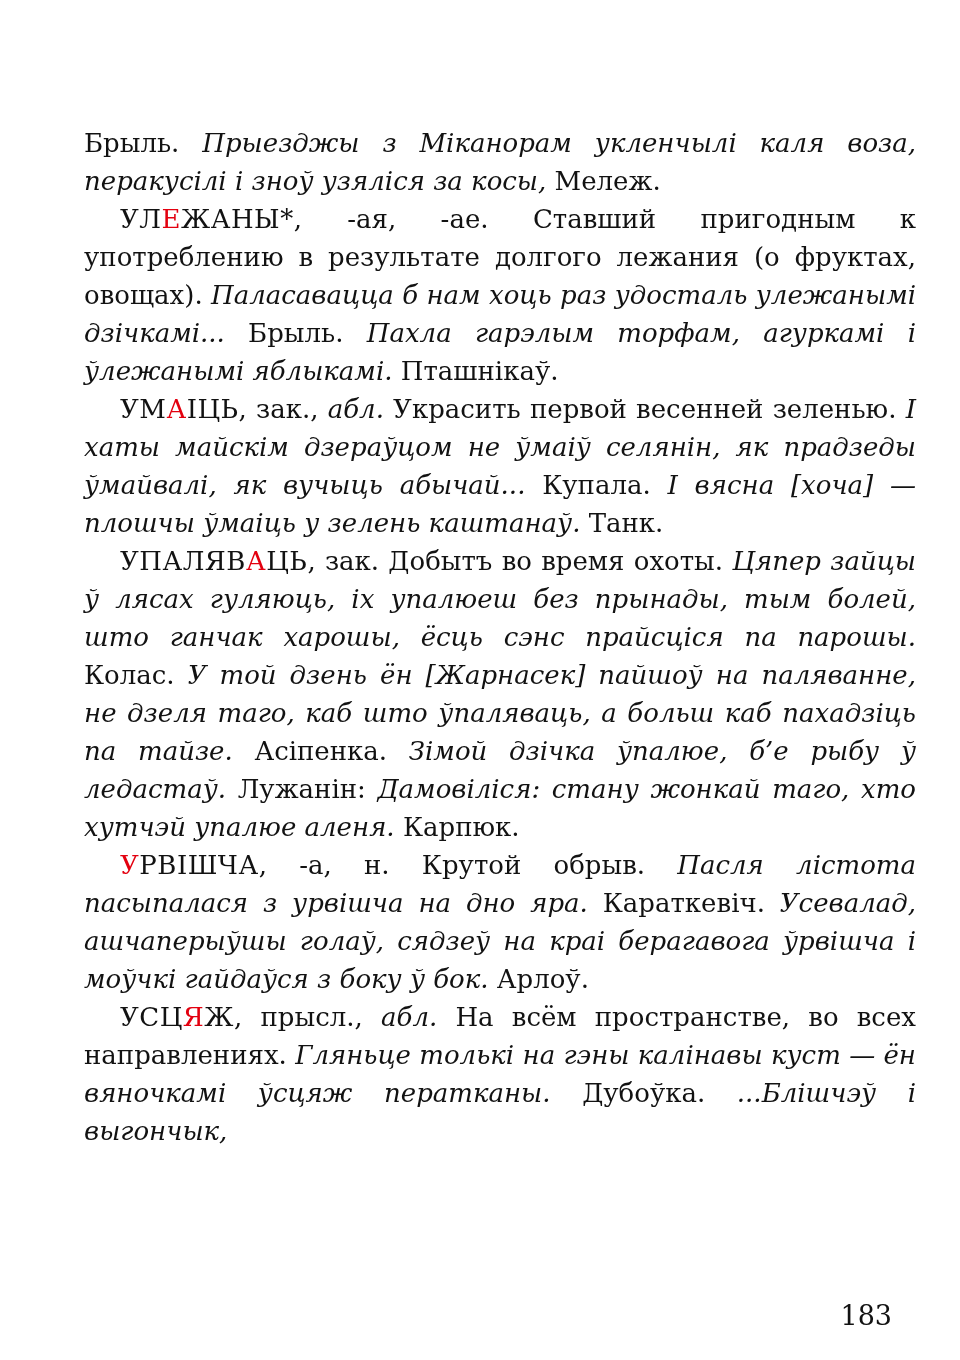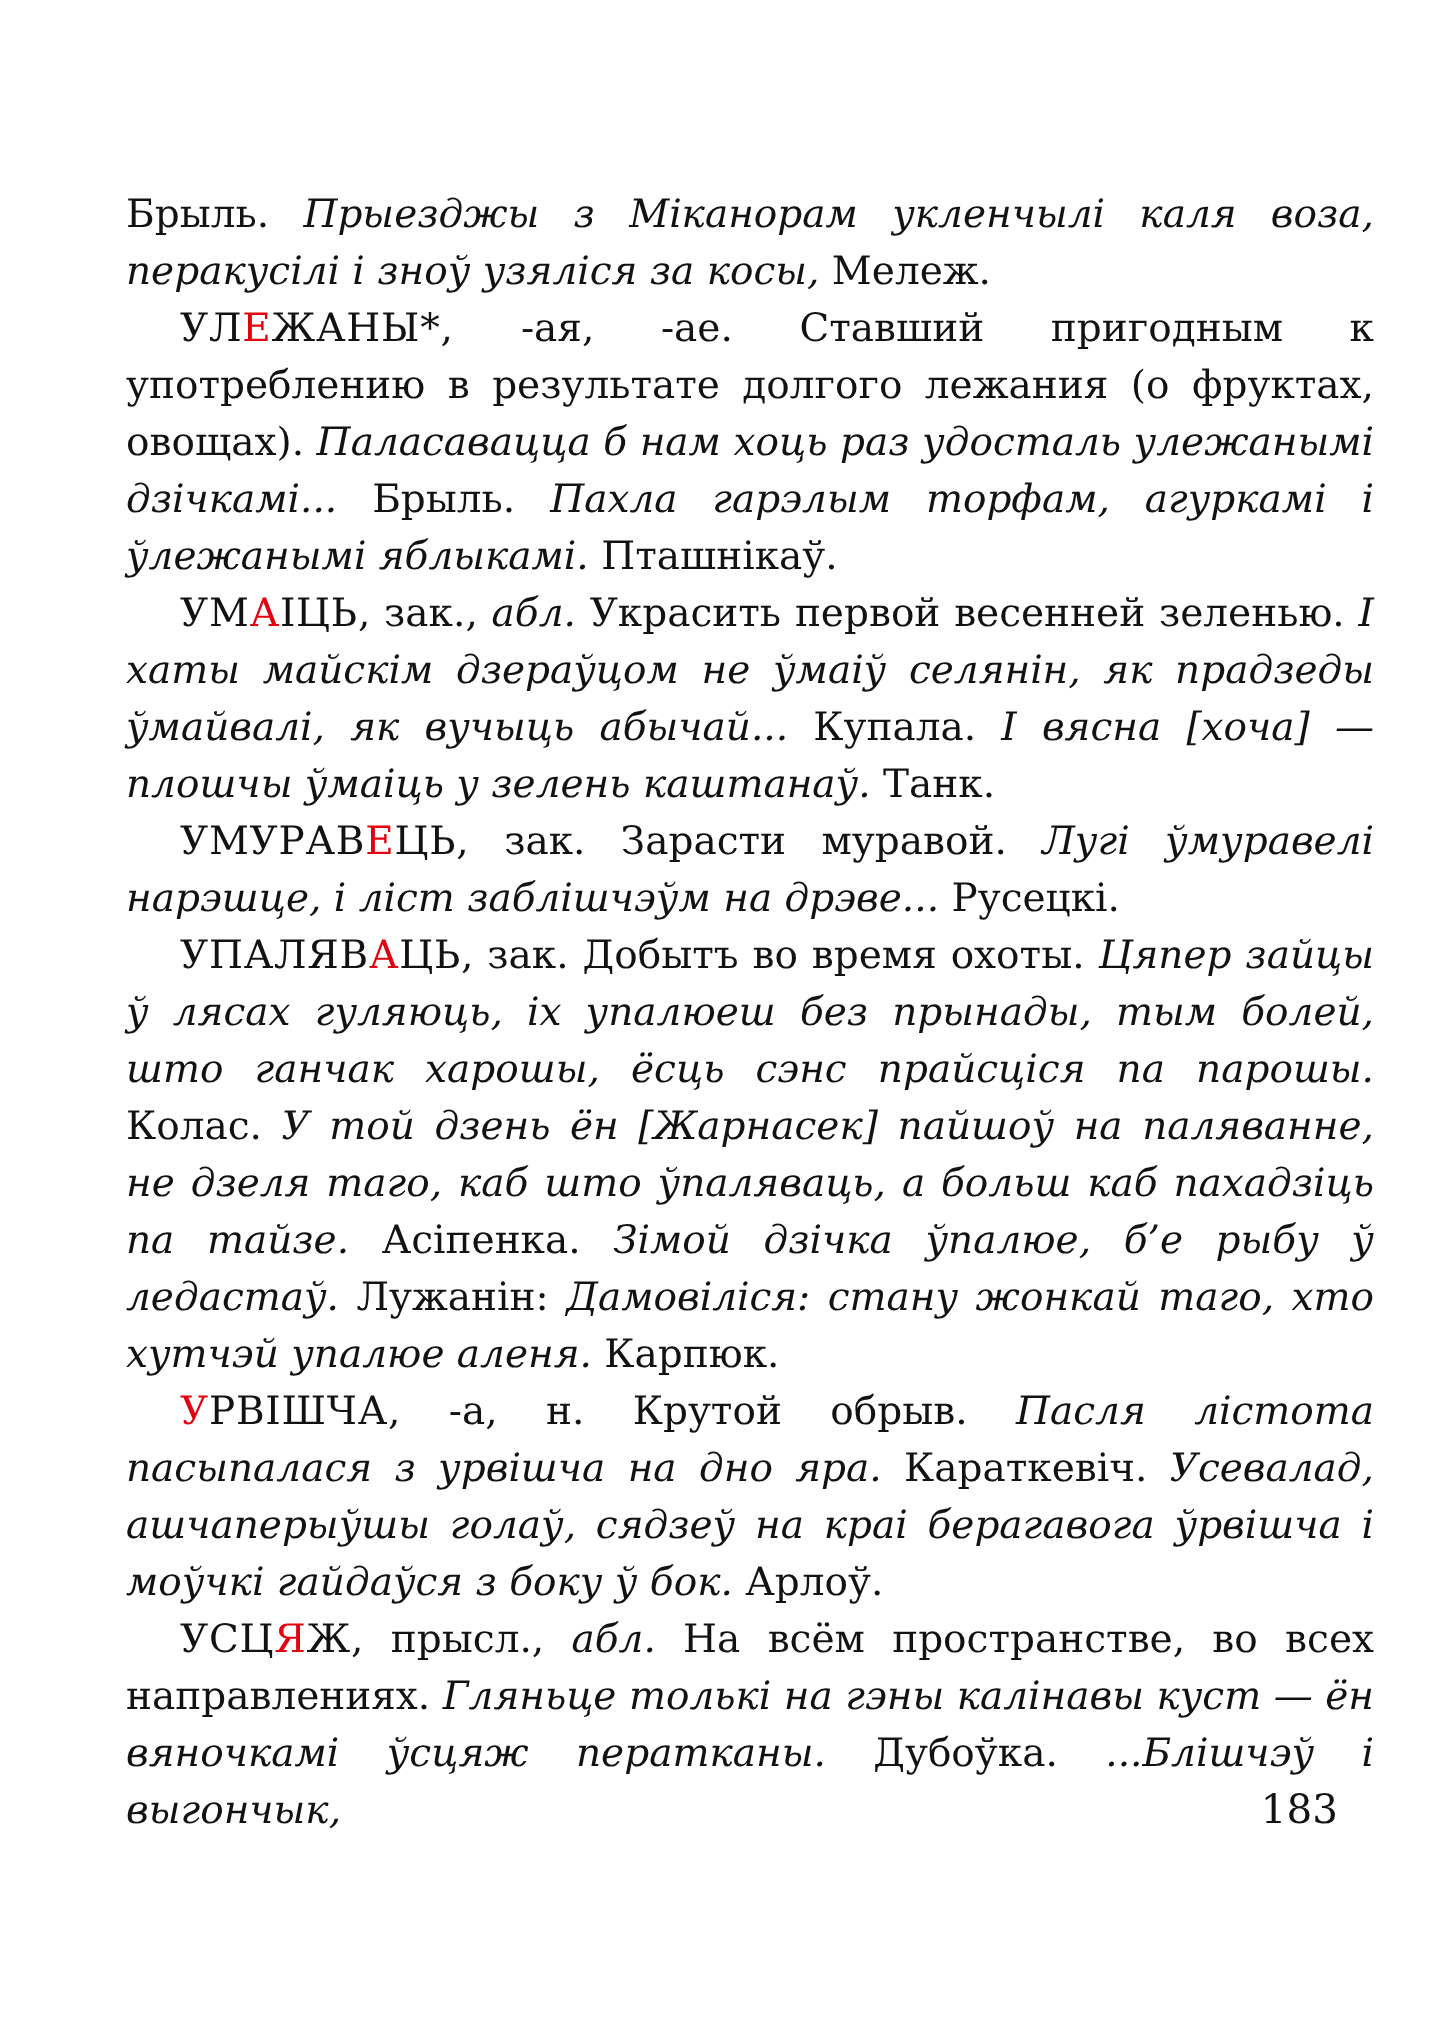--- a/index.html
+++ b/index.html
@@ -33,33 +33,32 @@
   p.entry.indent {
     text-indent: 36px;
   }
   .seg-plain { font-style: normal; font-weight: normal; }
   .seg-italic { font-style: italic; font-weight: normal; }
   .seg-bold { font-style: normal; font-weight: normal; letter-spacing: 0.5px; }
   .seg-red {  }
   .page-number {
     position: absolute;
     right: 68px;
-    top: 1191px;
+    top: 1300px;
     font-size: 27px;
     font-weight: normal;
     color: #121212;
   }
 </style>
 </head>
 <body>
 
 <div class="page">
   <div class="text-block" style="color: rgb(18, 18, 18);">
       <p class="entry"><span class="seg-plain">Брыль. </span><span class="seg-italic">Прыезджы з Міканорам укленчылі каля воза, перакусілі і зноў узяліся за косы, </span><span class="seg-plain">Мележ.</span></p>
       <p class="entry indent"><span class="seg-bold">УЛ</span><span class="seg-bold seg-red" style="color: rgb(227, 0, 15);">Е</span><span class="seg-bold">ЖАНЫ*, </span><span class="seg-plain">-ая, -ае. Ставший пригодным к употреблению в результате долгого лежания (о фруктах, овощах). </span><span class="seg-italic">Паласавацца б нам хоць раз удосталь улежанымі дзічкамі... </span><span class="seg-plain">Брыль. </span><span class="seg-italic">Пахла гарэлым торфам, агуркамі і ўлежанымі яблыкамі. </span><span class="seg-plain">Пташнікаў.</span></p>
       <p class="entry indent"><span class="seg-bold">УМ</span><span class="seg-bold seg-red" style="color: rgb(227, 0, 15);">А</span><span class="seg-bold">ІЦЬ</span><span class="seg-plain">, зак., </span><span class="seg-italic">абл. </span><span class="seg-plain">Украсить первой весенней зеленью. </span><span class="seg-italic">І хаты майскім дзераўцом не ўмаіў селянін, як прадзеды ўмайвалі, як вучыць абычай... </span><span class="seg-plain">Купала. </span><span class="seg-italic">І вясна [хоча] — плошчы ўмаіць у зелень каштанаў. </span><span class="seg-plain">Танк.</span></p>
-      <p class="entry indent"><span class="seg-bold">УМУРАВ</span><span class="seg-bold seg-red" style="color: rgb(227, 0, 15);">Е</span><span class="seg-bold">ЦЬ</span><span class="seg-plain">, зак. Зарасти муравой. </span><span class="seg-italic">Лугі ўмуравелі нарэшце, і ліст заблішчэўм  на дрэве... </span><span class="seg-plain">Русецкі.</span></p>
       <p class="entry indent"><span class="seg-bold">УПАЛЯВ</span><span class="seg-bold seg-red" style="color: rgb(227, 0, 15);">А</span><span class="seg-bold">ЦЬ</span><span class="seg-plain">, зак. Добытъ во время охоты. </span><span class="seg-italic">Цяпер зайцы ў лясах гуляюць, іх упалюеш без прынады, тым болей, што ганчак харошы, ёсць сэнс прайсціся па парошы. </span><span class="seg-plain">Колас. </span><span class="seg-italic">У той дзень ён [Жарнасек] пайшоў на паляванне, не дзеля таго, каб што ўпаляваць, а больш каб пахадзіць па тайзе. </span><span class="seg-plain">Асіпенка. </span><span class="seg-italic">Зімой дзічка ўпалюе, б’е рыбу ў ледастаў. </span><span class="seg-plain">Лужанін: </span><span class="seg-italic">Дамовіліся: стану жонкай таго, хто хутчэй упалюе аленя. </span><span class="seg-plain">Карпюк.</span></p>
       <p class="entry indent"><span class="seg-bold seg-red" style="color: rgb(227, 0, 15);">У</span><span class="seg-bold">РВІШЧА</span><span class="seg-plain">, -а, н. Крутой обрыв. </span><span class="seg-italic">Пасля лістота пасыпалася з урвішча на дно яра. </span><span class="seg-plain">Караткевіч. </span><span class="seg-italic">Усевалад, ашчаперыўшы голаў, сядзеў на краі берагавога ўрвішча і моўчкі гайдаўся з боку ў бок. </span><span class="seg-plain">Арлоў.</span></p>
       <p class="entry indent"><span class="seg-bold">УСЦ</span><span class="seg-bold seg-red" style="color: rgb(227, 0, 15);">Я</span><span class="seg-bold">Ж</span><span class="seg-plain">, прысл., </span><span class="seg-italic">абл. </span><span class="seg-plain">На всём пространстве, во всех направлениях. </span><span class="seg-italic">Гляньце толькі на гэны калінавы куст — ён вяночкамі ўсцяж ператканы. </span><span class="seg-plain">Дубоўка. </span><span class="seg-italic">...Блішчэў і выгончык,</span></p>
     </div>
   <div class="page-number">183</div>
 </div>
 
 </body></html>

